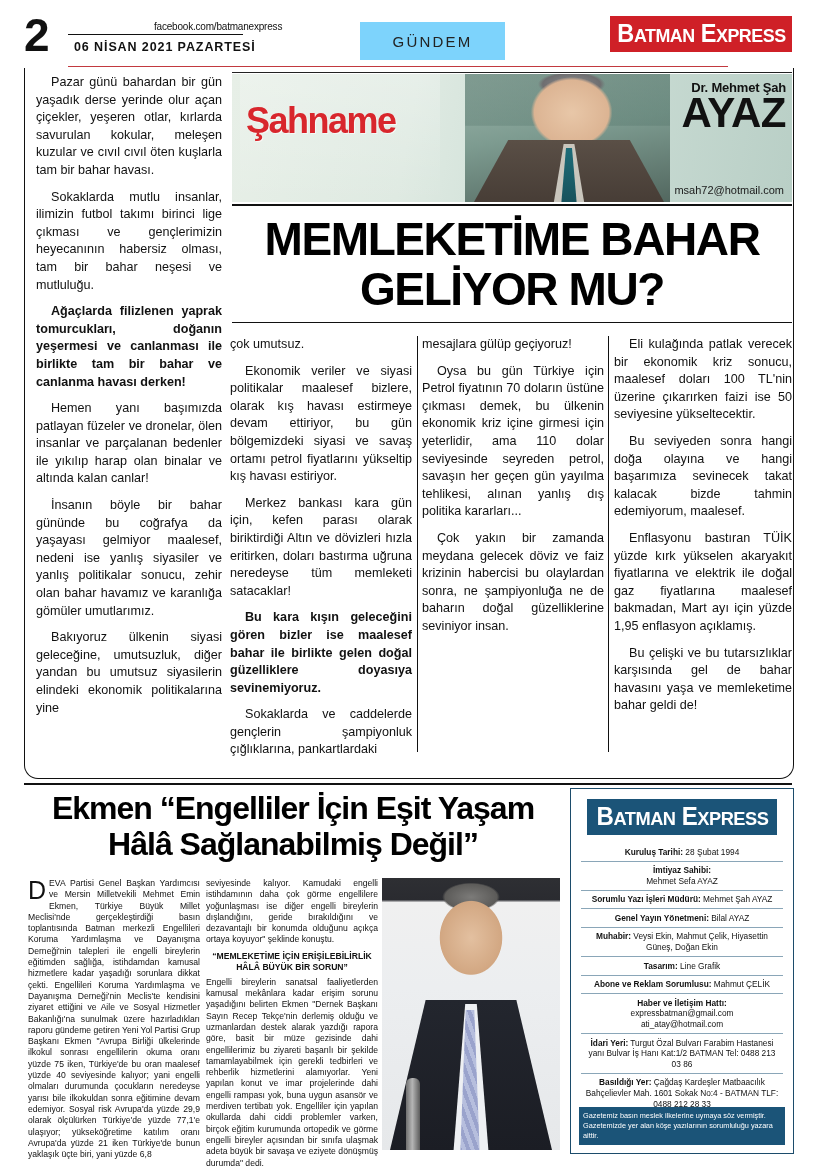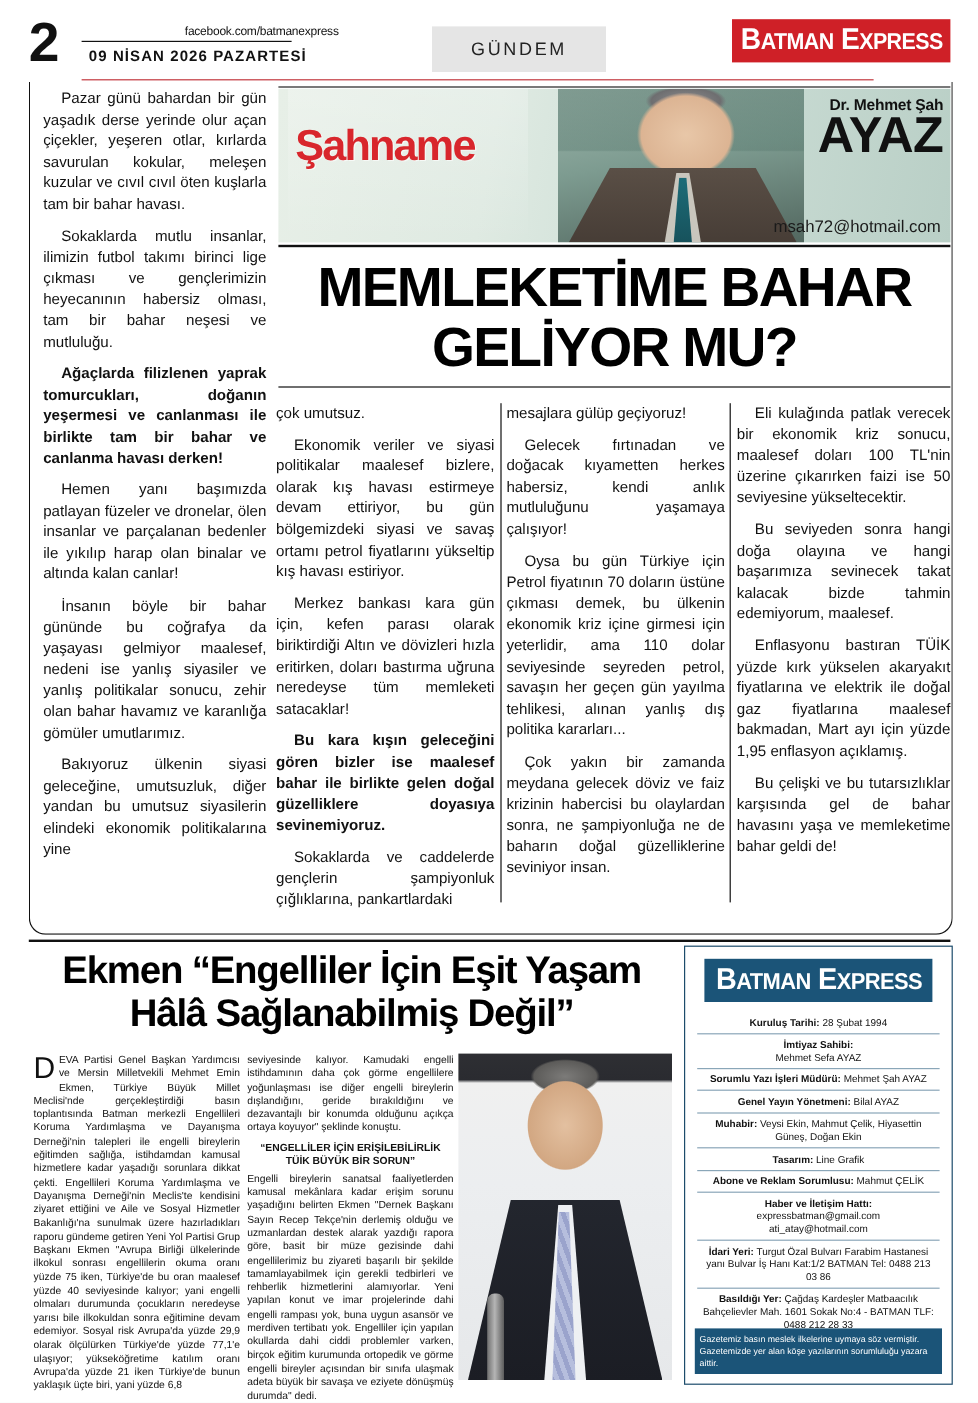--- a/index.html
+++ b/index.html
@@ -27,21 +27,21 @@
   .fb-url{
     position:absolute;left:130px;top:5px;
     font-size:10px;letter-spacing:-0.2px;color:#111;
   }
   .hdr-date{
     position:absolute;left:50px;top:24px;
     font-size:12.5px;font-weight:bold;letter-spacing:0.9px;
   }
   .section-tag{
     position:absolute;left:336px;top:6px;width:145px;height:38px;
-    background:#e5e5e5;
+    background:#7dd3fc;
   }
   .section-tag span{
     position:absolute;left:0;right:0;top:11px;text-align:center;
     font-size:15px;letter-spacing:2.2px;color:#222;
   }
   .red-rule{
     position:absolute;left:44px;top:50px;width:660px;height:0;
     border-top:1.6px solid #c2393f;
   }
   .logo-top{
@@ -97,21 +97,21 @@
     letter-spacing:-1.5px;line-height:53px;
     text-shadow:1px 1px 0 rgba(255,255,255,0.6);
   }
   .author-box{
     position:absolute;right:6px;top:6px;width:165px;text-align:right;
   }
   .author-pre{font-size:13px;font-weight:bold;color:#111;letter-spacing:-0.2px;}
   .author-name{font-size:42px;font-weight:bold;color:#111;line-height:36px;letter-spacing:-0.5px;}
   .author-mail{
     position:absolute;right:8px;bottom:6px;
-    font-size:14px;color:#1a1a1a;
+    font-size:11px;color:#1a1a1a;
   }
   .banner-topline{
     position:absolute;left:232px;top:72px;width:560px;height:0;border-top:1px solid #222;
   }
   .banner-botline{
     position:absolute;left:232px;top:204px;width:560px;height:0;border-top:2.5px solid #111;
   }
 
   
   .main-headline{
@@ -238,21 +238,21 @@
 </style>
 </head>
 <body>
 
 <div class="page">
 
   <div class="masthead">
     <div class="page-num">2</div>
     <div class="hdr-rule"></div>
     <div class="fb-url">facebook.com/batmanexpress</div>
-    <div class="hdr-date">09 NİSAN 2026 PAZARTESİ</div>
+    <div class="hdr-date">06 NİSAN 2021 PAZARTESİ</div>
     <div class="section-tag">
       <span>GÜNDEM</span>
     </div>
     <div class="red-rule"></div>
     <div class="logo-top">
       <span class="lg"><span>B</span><span class="sm">ATMAN</span> <span>E</span><span class="sm">XPRESS</span></span>
     </div>
   </div>
 
   <div class="art-frame"></div>
@@ -287,41 +287,40 @@
   <div class="col c2">
       <p style="text-indent: 0px;">çok umutsuz.</p>
       <p>Ekonomik veriler ve siyasi politikalar maalesef bizlere, olarak kış havası estirmeye devam ettiriyor, bu gün bölgemizdeki siyasi ve savaş ortamı petrol fiyatlarını yükseltip kış havası estiriyor.</p>
       <p>Merkez bankası kara gün için, kefen parası olarak biriktirdiği Altın ve dövizleri hızla eritirken, doları bastırma uğruna neredeyse tüm memleketi satacaklar!</p>
       <p class="b">Bu kara kışın geleceğini gören bizler ise maalesef bahar ile birlikte gelen doğal güzelliklere doyasıya sevinemiyoruz.</p>
       <p>Sokaklarda ve caddelerde gençlerin şampiyonluk çığlıklarına, pankartlardaki</p>
     </div>
   <div class="vsep vs1"></div>
   <div class="col c3">
       <p style="text-indent: 0px;">mesajlara gülüp geçiyoruz!</p>
-      <p>Gelecek fırtınadan ve doğacak kıyametten herkes habersiz, kendi anlık mutluluğunu yaşamaya çalışıyor!</p>
       <p>Oysa bu gün Türkiye için Petrol fiyatının 70 doların üstüne çıkması demek, bu ülkenin ekonomik kriz içine girmesi için yeterlidir, ama 110 dolar seviyesinde seyreden petrol, savaşın her geçen gün yayılma tehlikesi, alınan yanlış dış politika kararları...</p>
       <p>Çok yakın bir zamanda meydana gelecek döviz ve faiz krizinin habercisi bu olaylardan sonra, ne şampiyonluğa ne de baharın doğal güzelliklerine seviniyor insan.</p>
     </div>
   <div class="vsep vs2"></div>
   <div class="col c4">
       <p>Eli kulağında patlak verecek bir ekonomik kriz sonucu, maalesef doları 100 TL'nin üzerine çıkarırken faizi ise 50 seviyesine yükseltecektir.</p>
       <p>Bu seviyeden sonra hangi doğa olayına ve hangi başarımıza sevinecek takat kalacak bizde tahmin edemiyorum, maalesef.</p>
       <p>Enflasyonu bastıran TÜİK yüzde kırk yükselen akaryakıt fiyatlarına ve elektrik ile doğal gaz fiyatlarına maalesef bakmadan, Mart ayı için yüzde 1,95 enflasyon açıklamış.</p>
       <p>Bu çelişki ve bu tutarsızlıklar karşısında gel de bahar havasını yaşa ve memleketime bahar geldi de!</p>
     </div>
 
   <div class="bot-div"></div>
 
   <div class="bot-head">Ekmen “Engelliler İçin Eşit Yaşam Hâlâ Sağlanabilmiş Değil”</div>
   <div class="botcol bc1">
       <p><span class="dropcap">D</span>EVA Partisi Genel Başkan Yardımcısı ve Mersin Milletvekili Mehmet Emin Ekmen, Türkiye Büyük Millet Meclisi'nde gerçekleştirdiği basın toplantısında Batman merkezli Engellileri Koruma Yardımlaşma ve Dayanışma Derneği'nin talepleri ile engelli bireylerin eğitimden sağlığa, istihdamdan kamusal hizmetlere kadar yaşadığı sorunlara dikkat çekti. Engellileri Koruma Yardımlaşma ve Dayanışma Derneği'nin Meclis'te kendisini ziyaret ettiğini ve Aile ve Sosyal Hizmetler Bakanlığı'na sunulmak üzere hazırladıkları raporu gündeme getiren Yeni Yol Partisi Grup Başkanı Ekmen "Avrupa Birliği ülkelerinde ilkokul sonrası engellilerin okuma oranı yüzde 75 iken, Türkiye'de bu oran maalesef yüzde 40 seviyesinde kalıyor; yani engelli olmaları durumunda çocukların neredeyse yarısı bile ilkokuldan sonra eğitimine devam edemiyor. Sosyal risk Avrupa'da yüzde 29,9 olarak ölçülürken Türkiye'de yüzde 77,1'e ulaşıyor; yükseköğretime katılım oranı Avrupa'da yüzde 21 iken Türkiye'de bunun yaklaşık üçte biri, yani yüzde 6,8</p>
     </div>
   <div class="botcol bc2">
       <p>seviyesinde kalıyor. Kamudaki engelli istihdamının daha çok görme engellilere yoğunlaşması ise diğer engelli bireylerin dışlandığını, geride bırakıldığını ve dezavantajlı bir konumda olduğunu açıkça ortaya koyuyor" şeklinde konuştu.</p>
-      <p class="sub">“ENGELLİLER İÇİN ERİŞİLEBİLİRLİK TÜİK BÜYÜK BİR SORUN”</p>
+      <p class="sub">“MEMLEKETİME İÇİN ERİŞİLEBİLİRLİK HÂLÂ BÜYÜK BİR SORUN”</p>
       <p>Engelli bireylerin sanatsal faaliyetlerden kamusal mekânlara kadar erişim sorunu yaşadığını belirten Ekmen "Dernek Başkanı Sayın Recep Tekçe'nin derlemiş olduğu ve uzmanlardan destek alarak yazdığı rapora göre, basit bir müze gezisinde dahi engellilerimiz bu ziyareti başarılı bir şekilde tamamlayabilmek için gerekli tedbirleri ve rehberlik hizmetlerini alamıyorlar. Yeni yapılan konut ve imar projelerinde dahi engelli rampası yok, buna uygun asansör ve merdiven tertibatı yok. Engelliler için yapılan okullarda dahi ciddi problemler varken, birçok eğitim kurumunda ortopedik ve görme engelli bireyler açısından bir sınıfa ulaşmak adeta büyük bir savaşa ve eziyete dönüşmüş durumda" dedi.</p>
     </div>
   <div class="bot-photo">
     <div class="suit"></div>
     <div class="shirt2"></div>
     <div class="tie2"></div>
     <div class="mic"></div>
   </div>
 
   <div class="mast">

